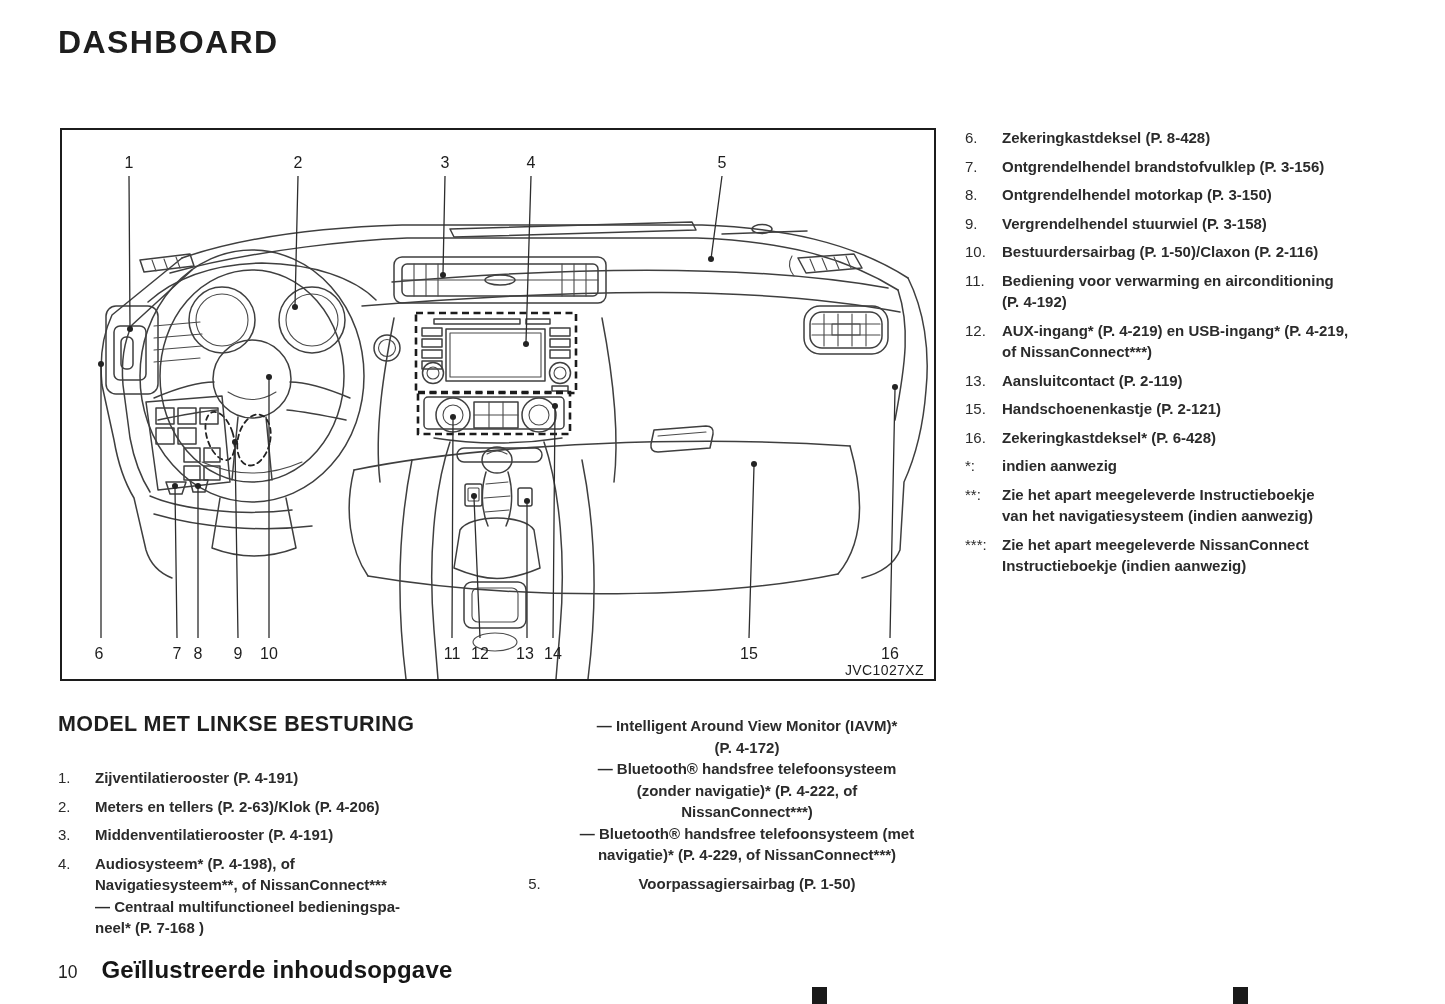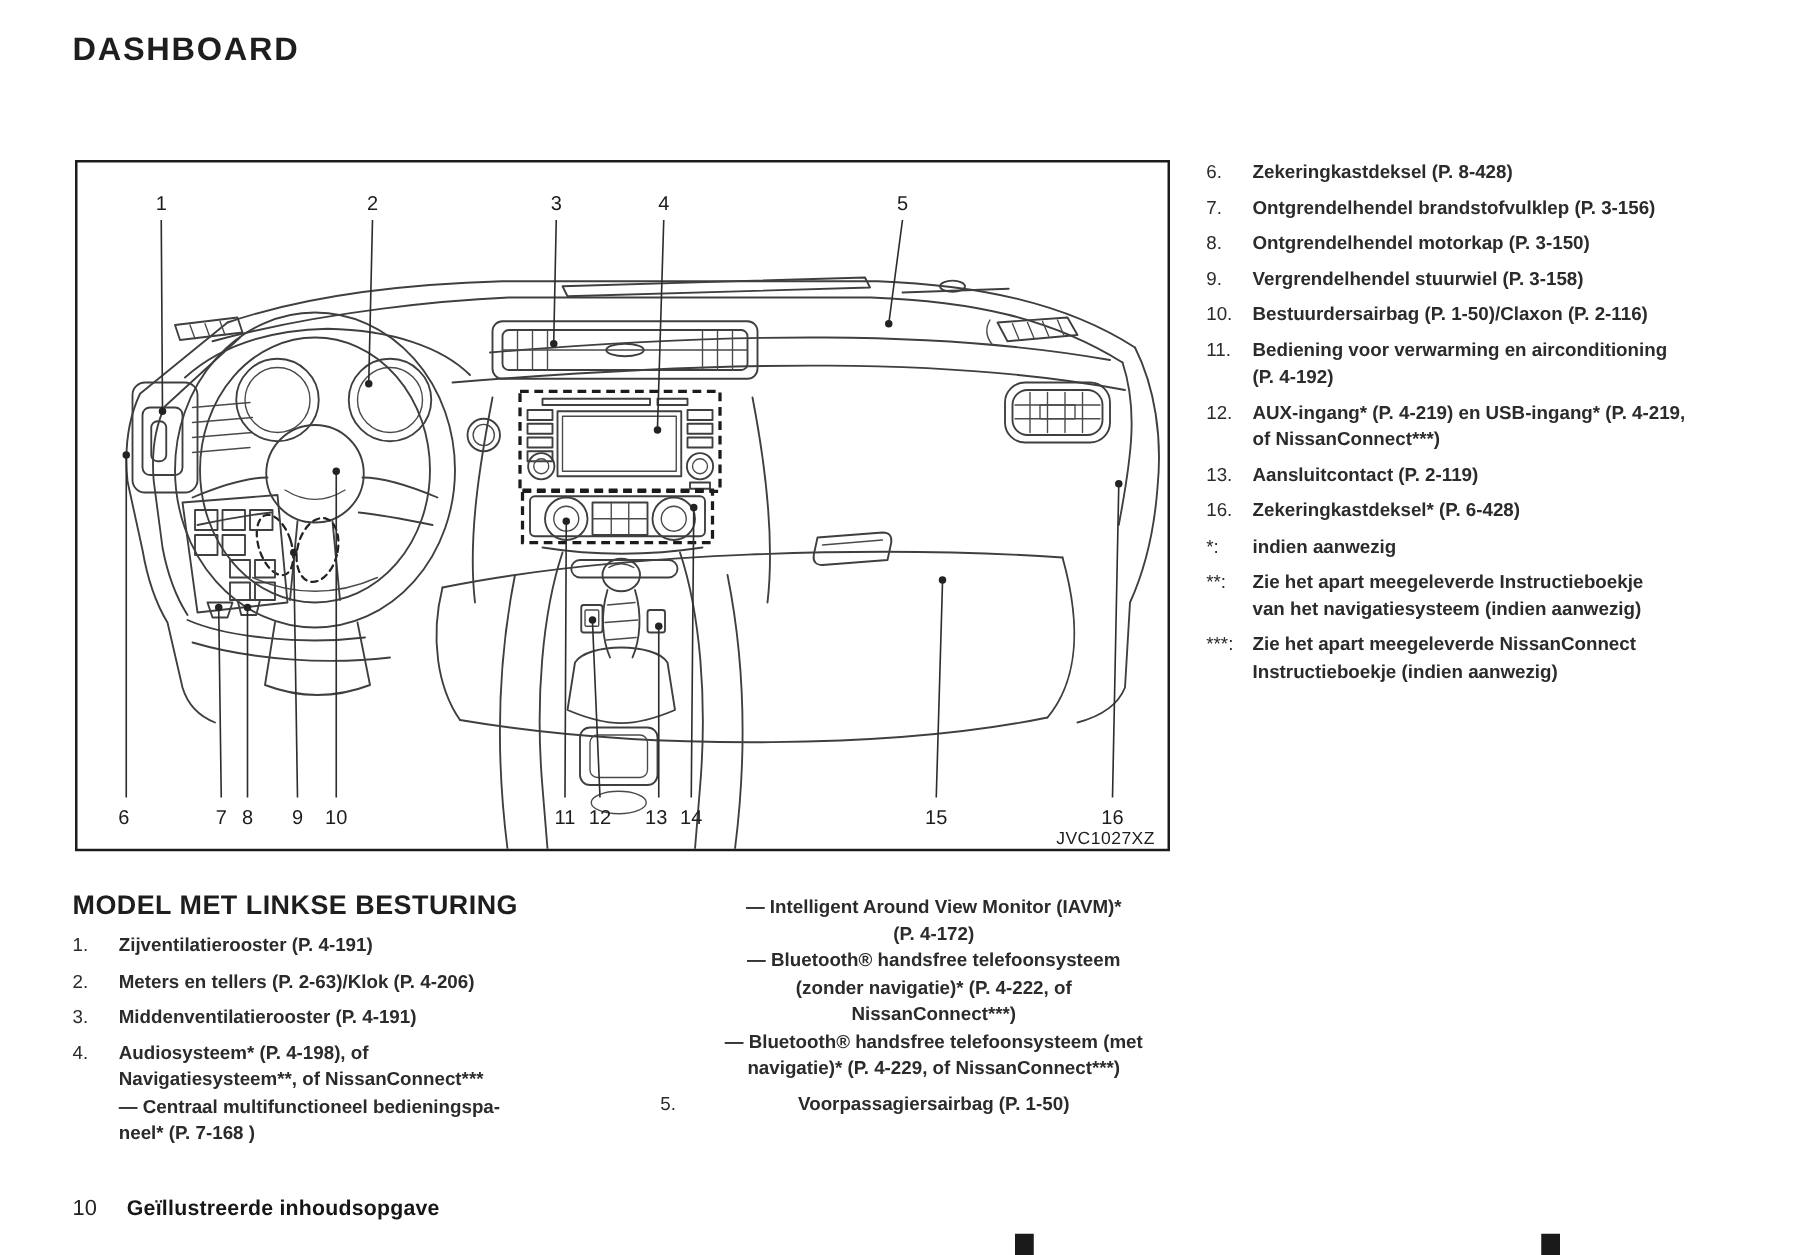--- a/index.html
+++ b/index.html
@@ -6,21 +6,21 @@
   body{
     position:relative;
     width:1445px;height:1004px;
     background:#ffffff;
     font-family:"Liberation Sans","DejaVu Sans",sans-serif;
     color:#2b2b2b;
     overflow:hidden;
   }
   .page-title{
     position:absolute;left:58px;top:24px;
-    font-size:26px;font-weight:600;letter-spacing:1.4px;color:#1e1e1e;
+    font-size:32px;font-weight:600;letter-spacing:1.4px;color:#1e1e1e;
   }
   .figure{
     position:absolute;left:60px;top:128px;width:876px;height:553px;
     border:2px solid #1c1c1c;box-sizing:border-box;background:#fff;
   }
   .figure svg{display:block;width:100%;height:100%;}
   .art{stroke:#3f3f3f;stroke-width:1.5;fill:none;stroke-linecap:round;stroke-linejoin:round;}
   .art-thin{stroke:#4a4a4a;stroke-width:1.1;fill:none;stroke-linecap:round;}
   .dashbox{stroke:#1b1b1b;stroke-width:2.6;fill:none;stroke-dasharray:7 4.5;}
   .dashthin{stroke:#222;stroke-width:1.8;fill:none;stroke-dasharray:5 4;}
@@ -28,29 +28,29 @@
   .dot{fill:#232323;stroke:none;}
   .co{font-family:"Liberation Sans","DejaVu Sans",sans-serif;font-size:16px;fill:#1d1d1d;text-anchor:middle;}
   .fig-code{font-family:"Liberation Sans","DejaVu Sans",sans-serif;font-size:14px;fill:#1d1d1d;text-anchor:end;letter-spacing:.4px;}
 
   .list .li{display:flex;margin-bottom:7px;font-size:15px;line-height:21.5px;}
   .list .num{flex:0 0 37px;}
   .list .txt{flex:1;white-space:pre-line;font-weight:bold;}
   .col-right{position:absolute;left:965px;top:127px;width:430px;}
   .sec-left{position:absolute;left:58px;top:710px;width:440px;}
   .sec-left h2{
-    margin:0 0 8px 0;font-size:21.5px;font-weight:600;
+    margin:0 0 29px 0;font-size:21.5px;font-weight:600;
     letter-spacing:.4px;color:#1e1e1e;line-height:28px;
   }
   .sec-mid{position:absolute;left:521px;top:715px;width:425px;text-align:center;}
   .sec-mid .num{flex:0 0 27px;}
 
   .footer{position:absolute;left:58px;top:956px;display:flex;align-items:baseline;}
   .footer .pagenum{font-size:17.5px;color:#222;margin-right:24px;}
-  .footer .ftitle{font-size:17px;font-weight:700;color:#161616;letter-spacing:.2px;}
+  .footer .ftitle{font-size:24px;font-weight:700;color:#161616;letter-spacing:.2px;}
   .edge-tab{position:absolute;top:987px;width:15px;height:17px;background:#1a1a1a;}
   .edge-tab.t1{left:812px;}
   .edge-tab.t2{left:1233px;}
 </style>
 </head>
 <body>
 
 <div class="page-title">DASHBOARD</div>
 
 <div class="figure">
@@ -285,20 +285,24 @@
       <span class="txt">AUX-ingang* (P. 4-219) en USB-ingang* (P. 4-219,
 of NissanConnect***)</span>
     </div>
 
     <div class="li">
       <span class="num">13.</span>
       <span class="txt">Aansluitcontact (P. 2-119)</span>
     </div>
 
 
+    <div class="li">
+      <span class="num">15.</span>
+      <span class="txt">Handschoenenkastje (P. 2-121)</span>
+    </div>
 
     <div class="li">
       <span class="num">16.</span>
       <span class="txt">Zekeringkastdeksel* (P. 6-428)</span>
     </div>
 
     <div class="li">
       <span class="num">*:</span>
       <span class="txt">indien aanwezig</span>
     </div>

